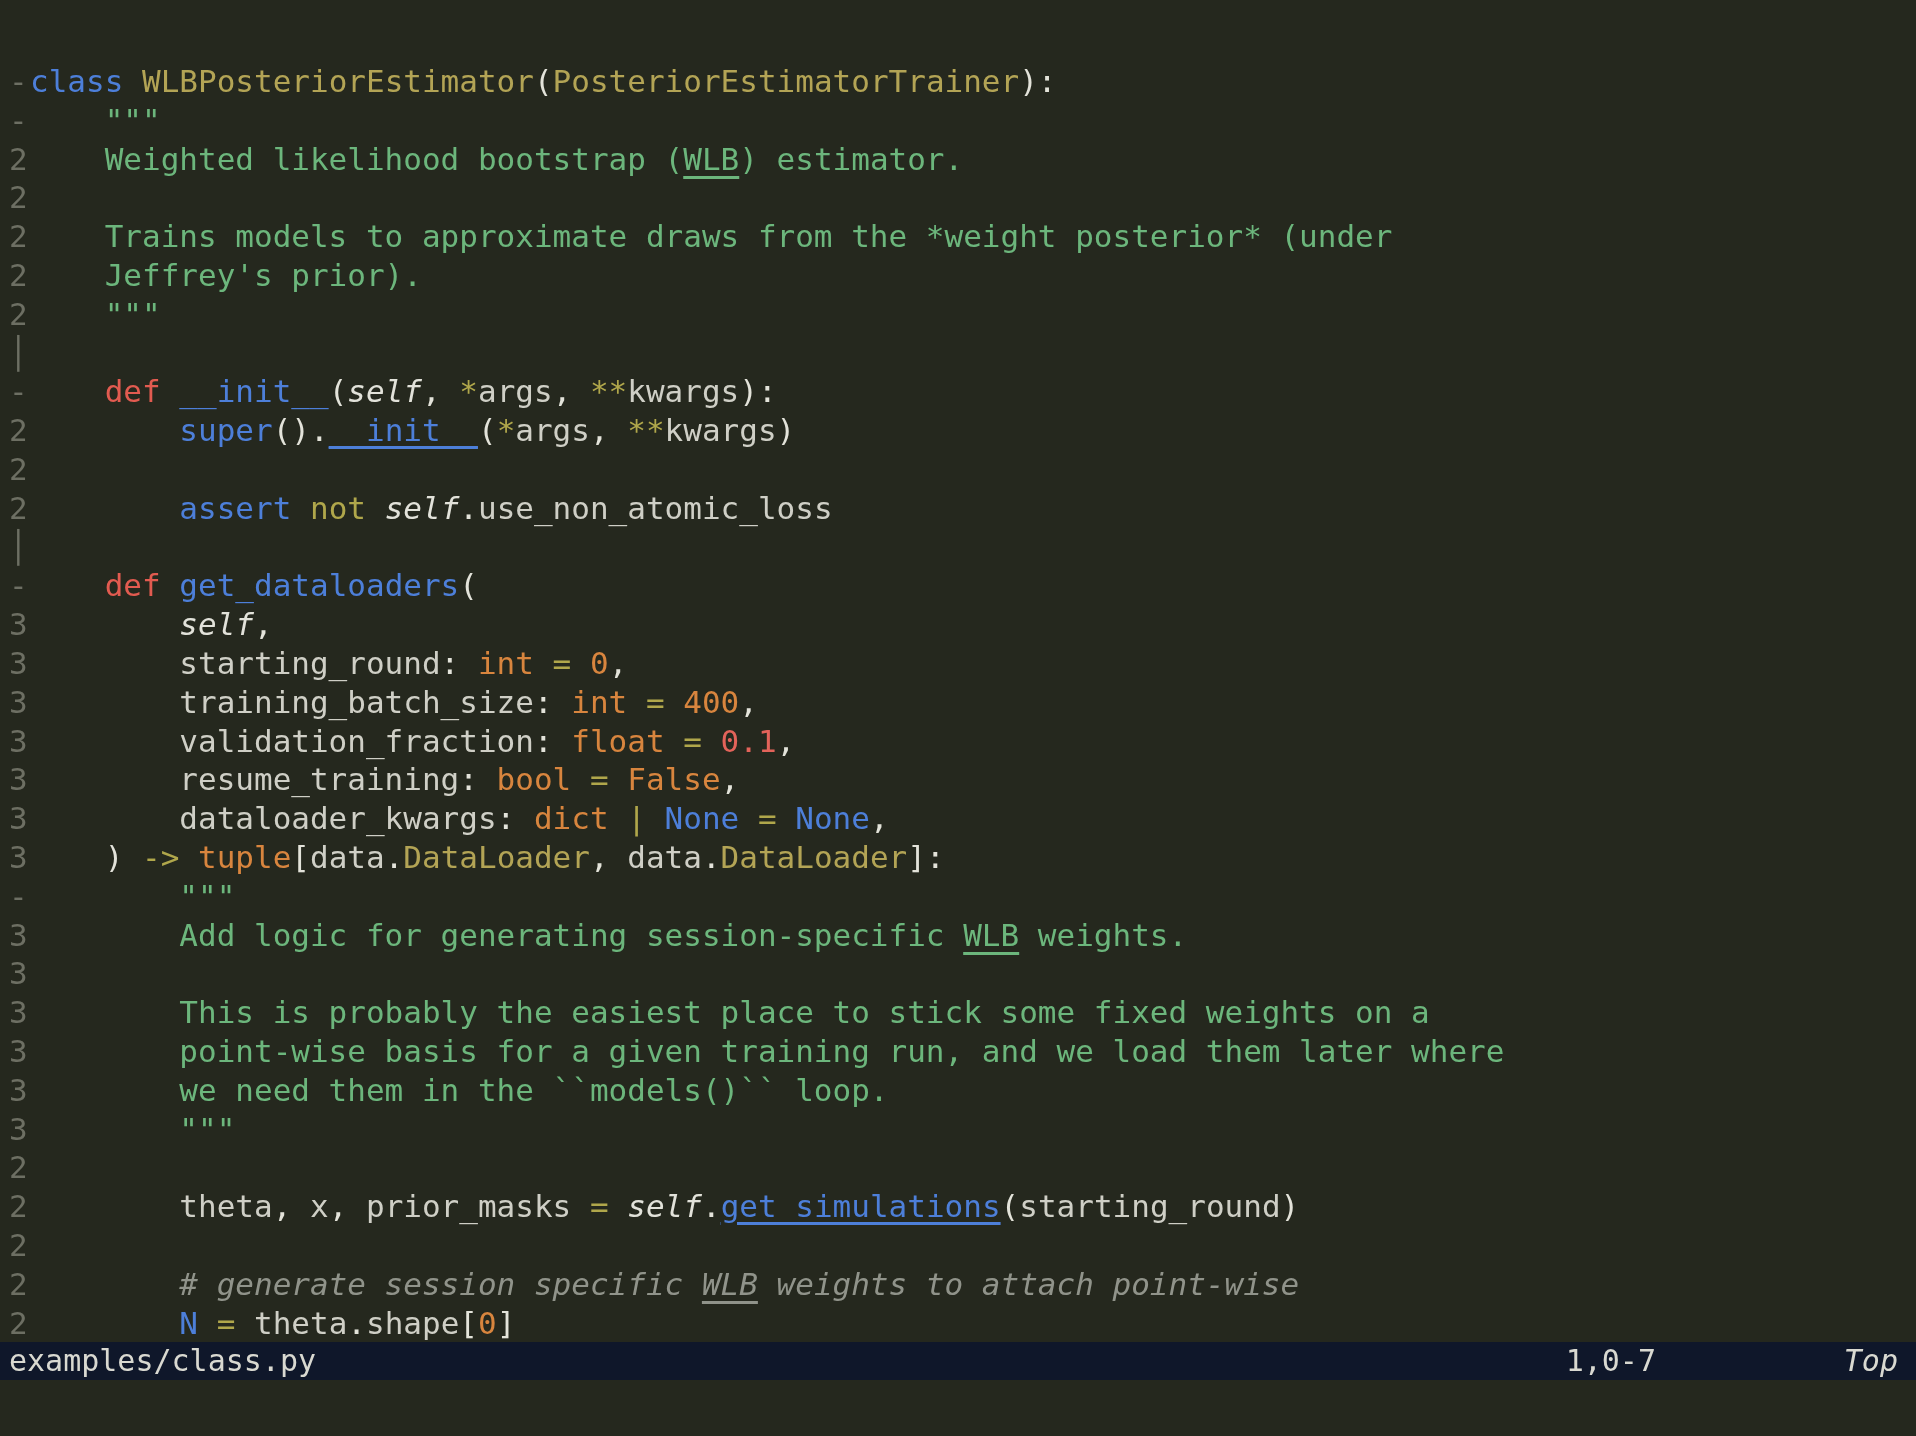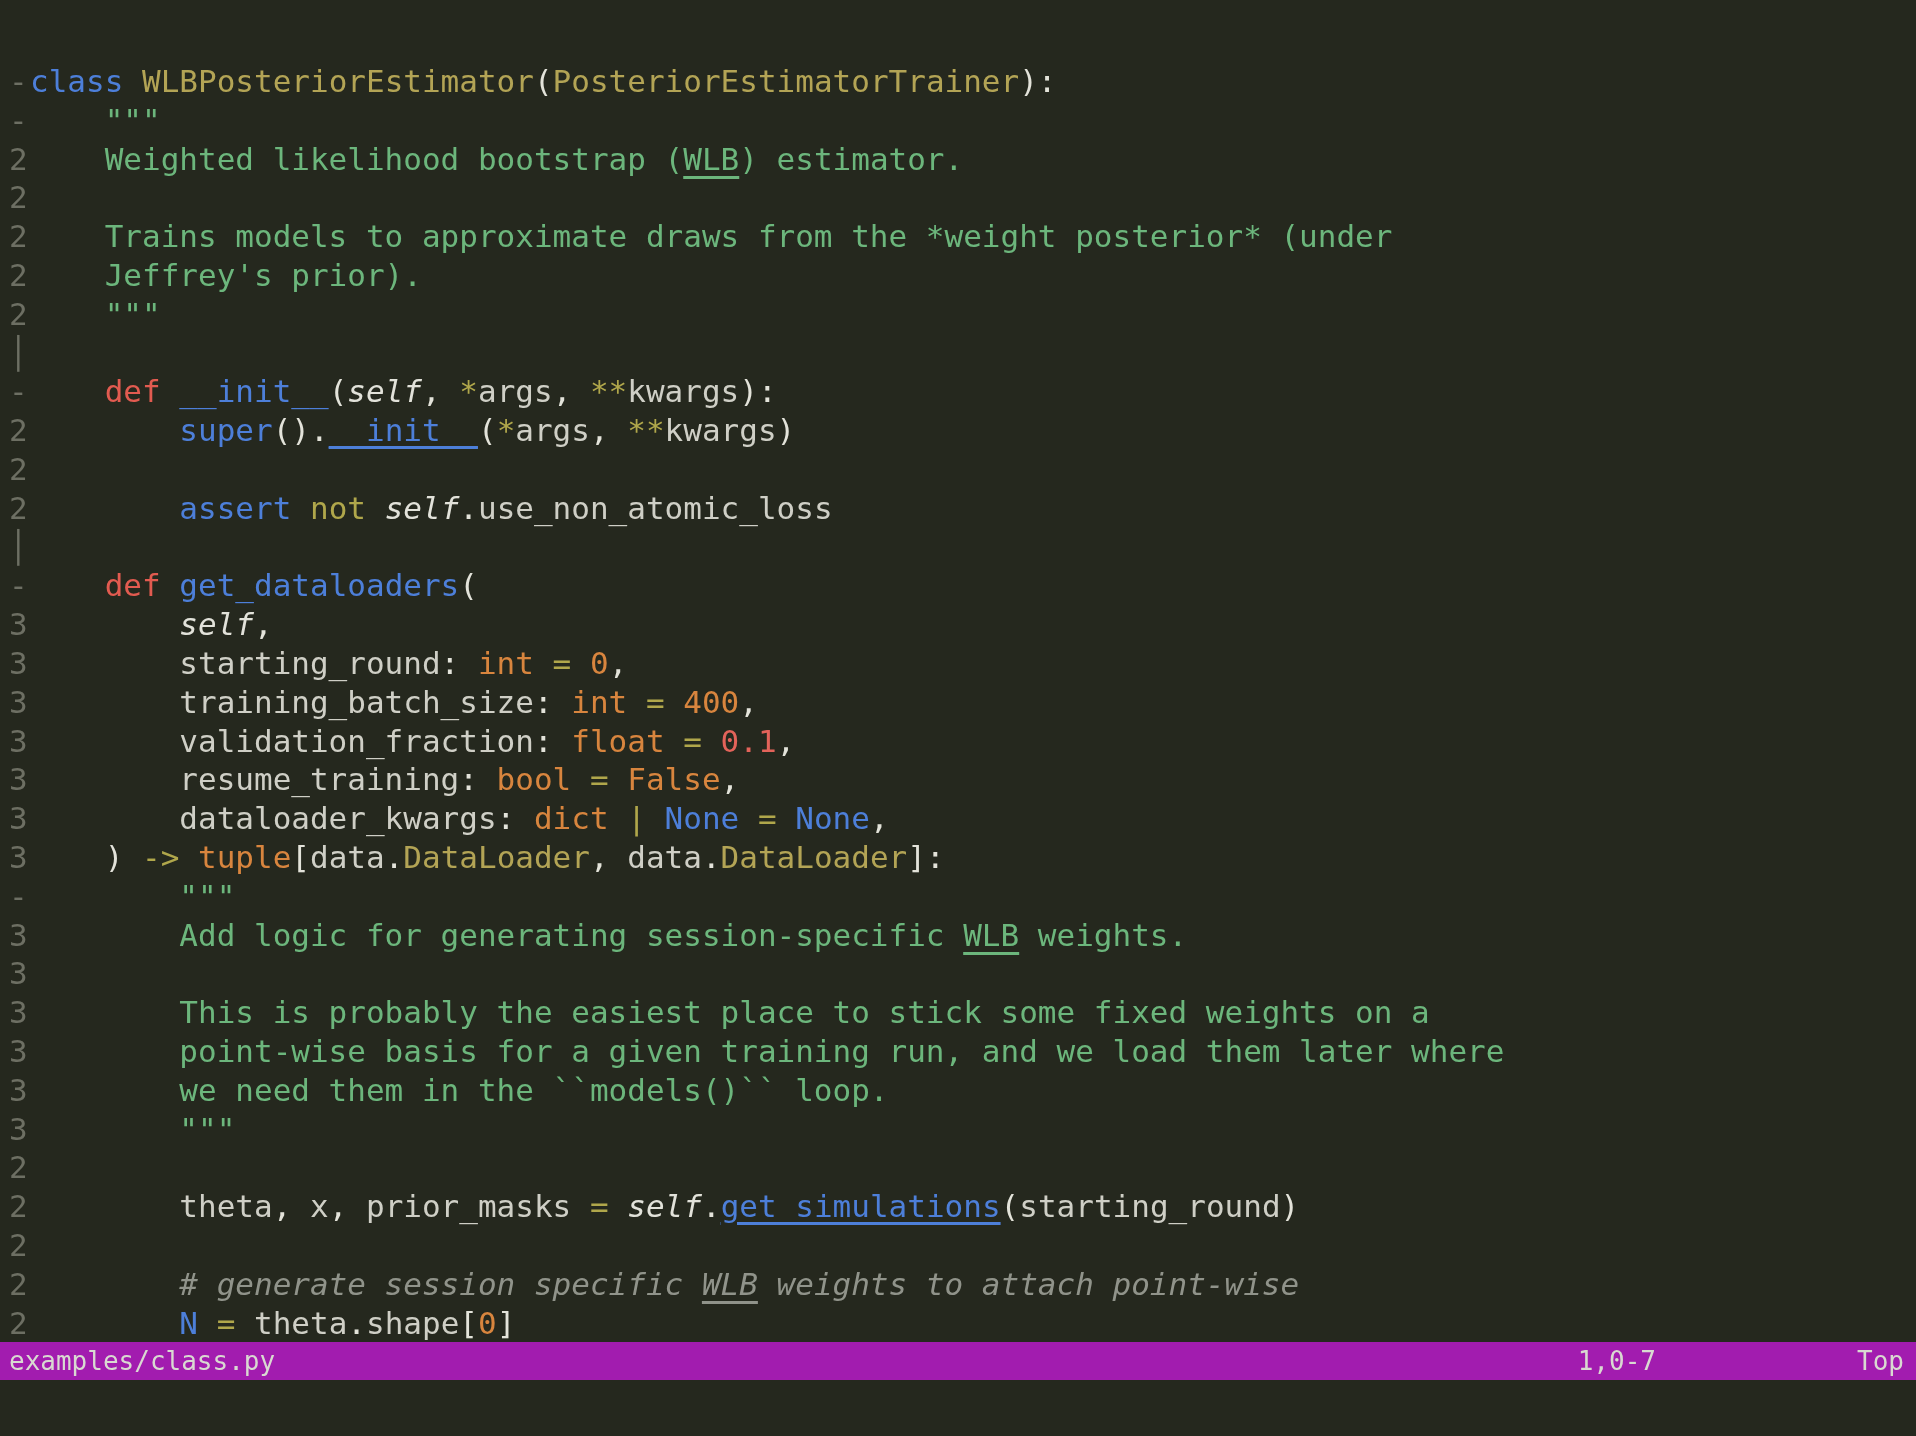--- a/index.html
+++ b/index.html
@@ -45,29 +45,29 @@
   .tk-stru{color:#6cb67c;text-decoration:underline;text-decoration-thickness:2.5px;text-underline-offset:6px;}
   .tk-cm  {color:#90938a;font-style:italic;}
   .tk-cmu {color:#90938a;font-style:italic;text-decoration:underline;text-decoration-thickness:2.5px;text-underline-offset:6px;}
   .tk-slf {color:#e2e2da;font-style:italic;margin-top:23px;}
 
   #statusbar{
     position:absolute;
     left:0;right:0;
     top:1342px;
     height:38px;
-    background:#a21caf;
+    background:#0f172a;
     color:#d9d9d1;
-    font-size:26px;
+    font-size:30px;
     line-height:38px;
     white-space:pre;
   }
   #statusbar .file{position:absolute;left:9px;top:0;}
   #statusbar .ruler{position:absolute;right:260px;top:0;}
-  #statusbar .pos{position:absolute;right:12px;top:0;}
+  #statusbar .pos{position:absolute;right:18px;top:0;font-style:italic;}
   #cmdline{
     position:absolute;left:0;right:0;top:1380px;height:56px;
     background:#25281e;
   }
 </style>
 </head>
 <body>
 
 <div id="screen">
   <div id="code-area">

